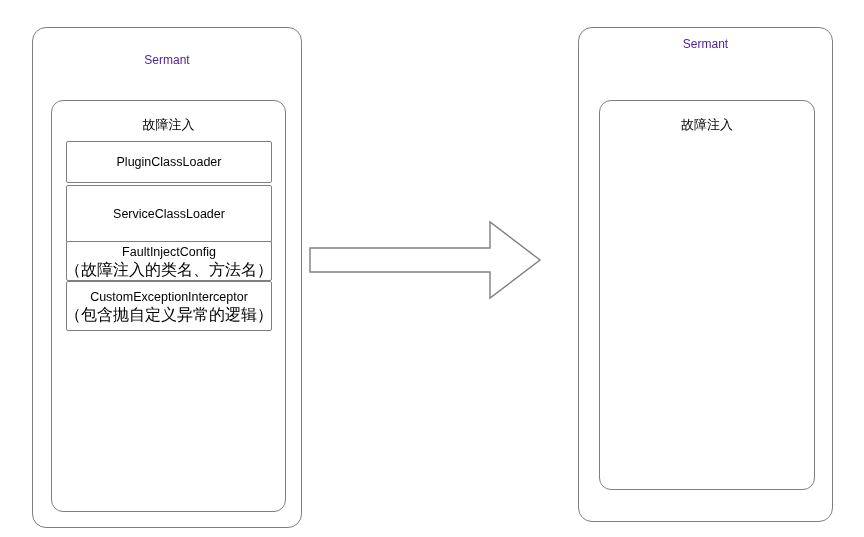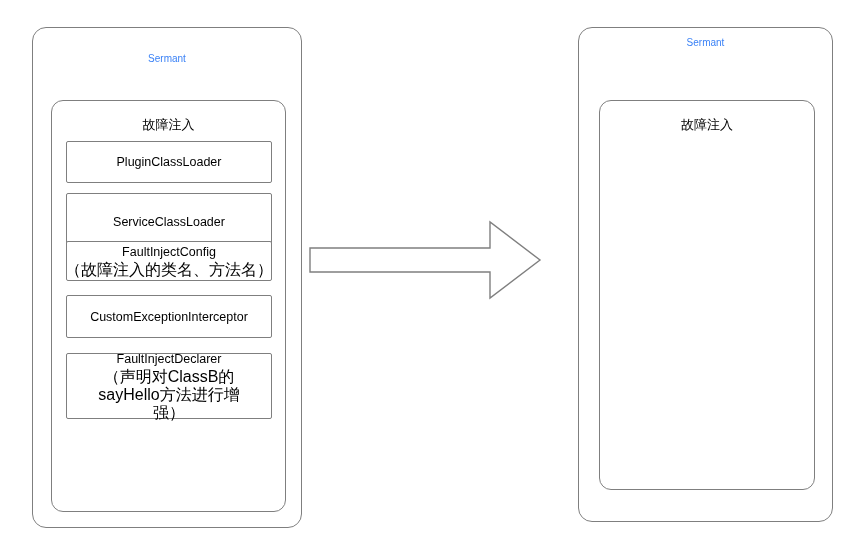--- a/index.html
+++ b/index.html
@@ -42,22 +42,22 @@
     top: 27px;
     width: 255px;
     height: 495px;
   }
 
   .outer-title {
     position: absolute;
     left: 0;
     width: 100%;
     text-align: center;
-    font-size: 10px;
-    color: #3b82f6;
+    font-size: 12px;
+    color: #4c1d95;
   }
   #left-outer .outer-title { top: 25px; }
   #right-outer .outer-title { top: 9px; }
 
   
   .inner-box {
     position: absolute;
     border: 1px solid #7f7f7f;
     border-radius: 12px;
     background: #ffffff;
@@ -130,37 +130,34 @@
   <div class="outer-box" id="left-outer">
     <div class="outer-title">Sermant</div>
 
     <div class="inner-box" id="left-inner">
       <div class="inner-title">故障注入</div>
 
       <div class="item-box" style="top:40px;height:42px;">
         <span class="item-line">PluginClassLoader</span>
       </div>
 
-      <div class="item-box" style="top:84px;height:58px;margin-top:8px;">
+      <div class="item-box" style="top:84px;height:58px;">
         <span class="item-line">ServiceClassLoader</span>
       </div>
 
       <div class="item-box" style="top:140px;height:40px;text-align:center;">
         <span class="item-line">FaultInjectConfig</span>
         <span class="item-line sub">（故障注入的类名、方法名）</span>
       </div>
 
-      <div class="item-box" style="top:194px;height:43px;">
+      <div class="item-box" style="top:180px;height:50px;">
         <span class="item-line">CustomExceptionInterceptor</span>
+        <span class="item-line sub">（包含抛自定义异常的逻辑）</span>
       </div>
 
-      <div class="item-box" style="top:252px;height:66px;">
-        <span class="item-line">FaultInjectDeclarer</span>
-        <span class="item-line sub wrap" style="width:170px;">（声明对ClassB的sayHello方法进行增强）</span>
-      </div>
     </div>
   </div>
 
   <svg class="arrow-svg" width="240" height="100" viewBox="0 0 240 100">
     <polygon points="2,38 182,38 182,12 232,50 182,88 182,62 2,62" fill="#ffffff" stroke="#7f7f7f" stroke-width="1.4" stroke-linejoin="miter"></polygon>
   </svg>
 
   <div class="outer-box" id="right-outer">
     <div class="outer-title">Sermant</div>
 

